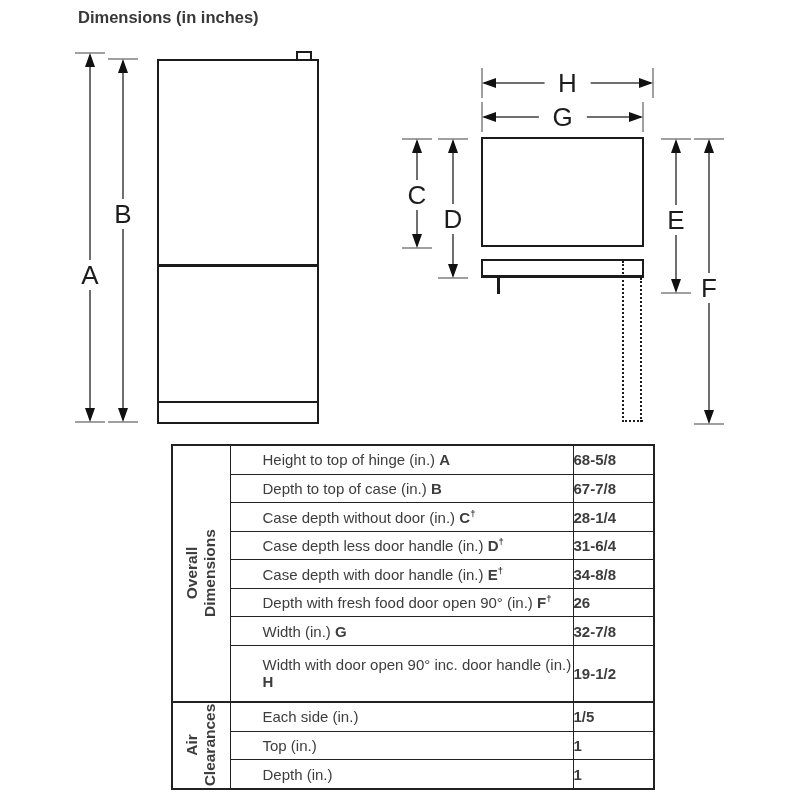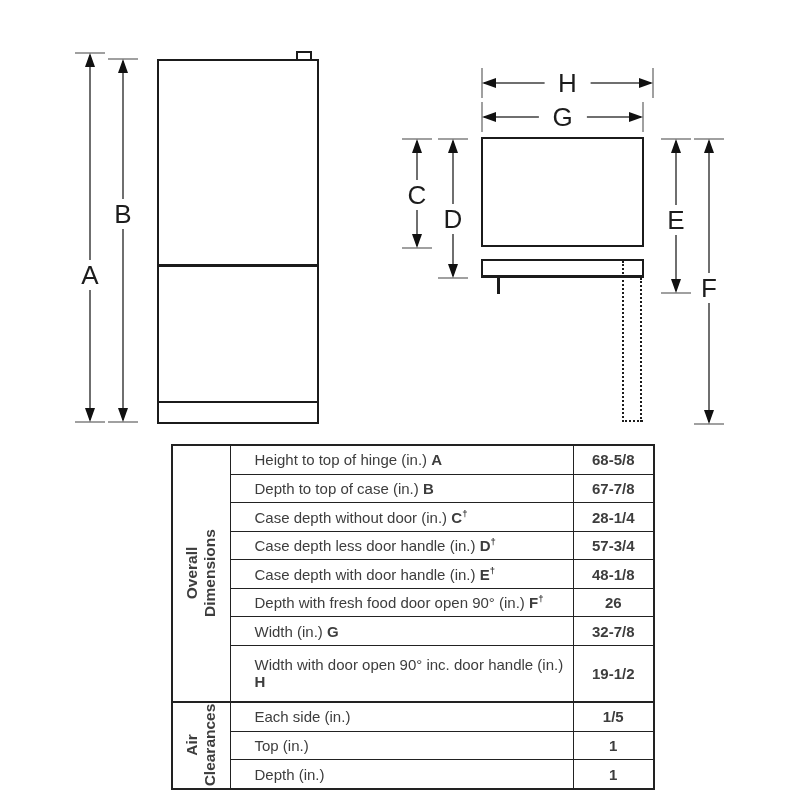--- a/index.html
+++ b/index.html
@@ -43,31 +43,32 @@
 
   
   table.spec { position:absolute; left:171px; top:444px; width:482px; height:346px;
     border-collapse:collapse; table-layout:fixed; }
   table.spec td { border:1.8px solid #222; font-size:15px; color:#3d3d3d; background:#fff; }
   table.spec { border:2.5px solid #222; }
   td.groupcell { width:58px; position:relative; }
   td.groupcell .rot { position:absolute; top:50%; left:50%;
     transform:translate(-50%,-50%) rotate(-90deg); transform-origin:center;
     font-weight:bold; font-size:15.5px; line-height:1.15; text-align:center; white-space:nowrap; color:#3d3d3d; }
-  td.desc { width:343px; padding-left:24px; }
+  td.desc { width:343px; padding-left:32px; }
   td.desc b { font-weight:bold; }
   td.desc sup { font-size:9.5px; font-weight:bold; vertical-align:super; line-height:0; }
-  td.val { width:81px; text-align:center; font-weight:bold; font-size:15px; }
+  td.val { width:81px; font-weight:bold; font-size:15px; }
   tr.section-split td { border-top:2.5px solid #222; }
 </style>
 </head>
 <body>
 
 <div id="canvas">
 
+  <div class="page-title">Dimensions (in inches)</div>
 
   <div>
     <div class="shape" style="left:157px; top:59px; width:162px; height:365px;"></div>
     <div class="shape" style="left:296px; top:51px; width:16px; height:10px; border-width:2px;"></div>
     <div class="hline-black" style="left:158px; top:264px; width:160px; height:2.5px;"></div>
     <div class="hline-black" style="left:158px; top:401px; width:160px; height:2px;"></div>
 
     <div class="dim-v" style="left:90px; top:53px; height:369px;">
       <div class="dline"></div>
       <div class="tick-h top"></div>
@@ -165,25 +166,25 @@
     <tr>
       <td class="desc"><span>Depth to top of case (in.)</span> <b>B</b><sup></sup></td>
       <td class="val">67-7/8</td>
     </tr>
     <tr>
       <td class="desc"><span>Case depth without door (in.)</span> <b>C</b><sup>†</sup></td>
       <td class="val">28-1/4</td>
     </tr>
     <tr>
       <td class="desc"><span>Case depth less door handle (in.)</span> <b>D</b><sup>†</sup></td>
-      <td class="val">57-3/4</td>
+      <td class="val">31-6/4</td>
     </tr>
     <tr>
       <td class="desc"><span>Case depth with door handle (in.)</span> <b>E</b><sup>†</sup></td>
-      <td class="val">48-1/8</td>
+      <td class="val">34-8/8</td>
     </tr>
     <tr>
       <td class="desc"><span>Depth with fresh food door open 90° (in.)</span> <b>F</b><sup>†</sup></td>
       <td class="val">26</td>
     </tr>
     <tr>
       <td class="desc"><span>Width (in.)</span> <b>G</b><sup></sup></td>
       <td class="val">32-7/8</td>
     </tr>
     <tr>

